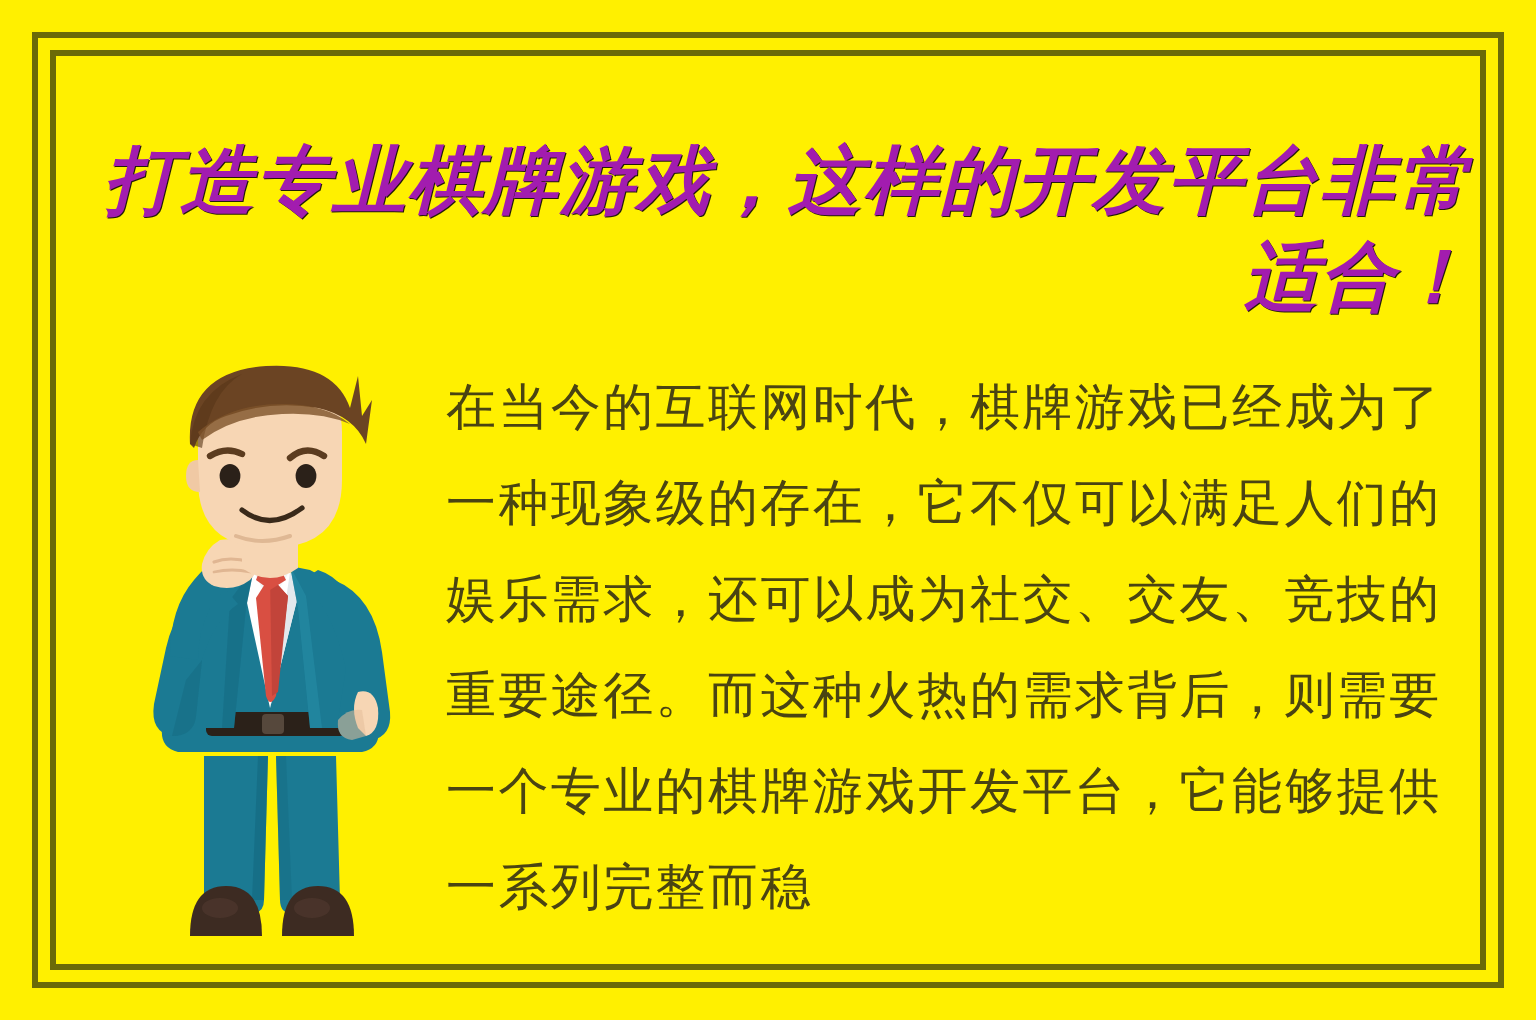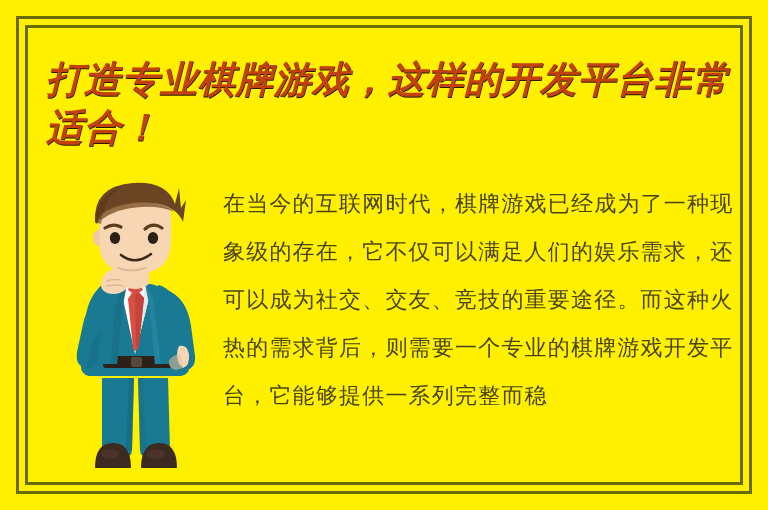--- a/index.html
+++ b/index.html
@@ -42,43 +42,44 @@
     height: 460px;
     border: 3px solid #6b6a08;
     box-sizing: border-box;
     pointer-events: none;
   }
 
   
   #headline {
     position: absolute;
     left: 46px;
-    top: 56px;
+    top: 68px;
     width: 690px;
     margin: 0;
     font-family: "Liberation Serif", "DejaVu Serif", serif;
     font-weight: bold;
     font-style: italic;
     font-size: 37px;
     line-height: 48px;
     letter-spacing: 1px;
-    color: #c2410c;
+    color: #a21caf;
     text-shadow: 0.5px 0.5px 0 #231c06;
     white-space: pre-wrap;
+    text-align: right;
   }
 
   
   #body-copy {
     position: absolute;
     left: 223px;
     top: 180px;
     width: 516px;
     margin: 0;
     font-family: "DejaVu Sans", sans-serif;
-    font-size: 22px;
+    font-size: 25px;
     line-height: 48px;
     letter-spacing: 1.2px;
     color: #4a4412;
     white-space: pre-wrap;
     word-break: break-all;
   }
 
   
   #illustration {
     position: absolute;

